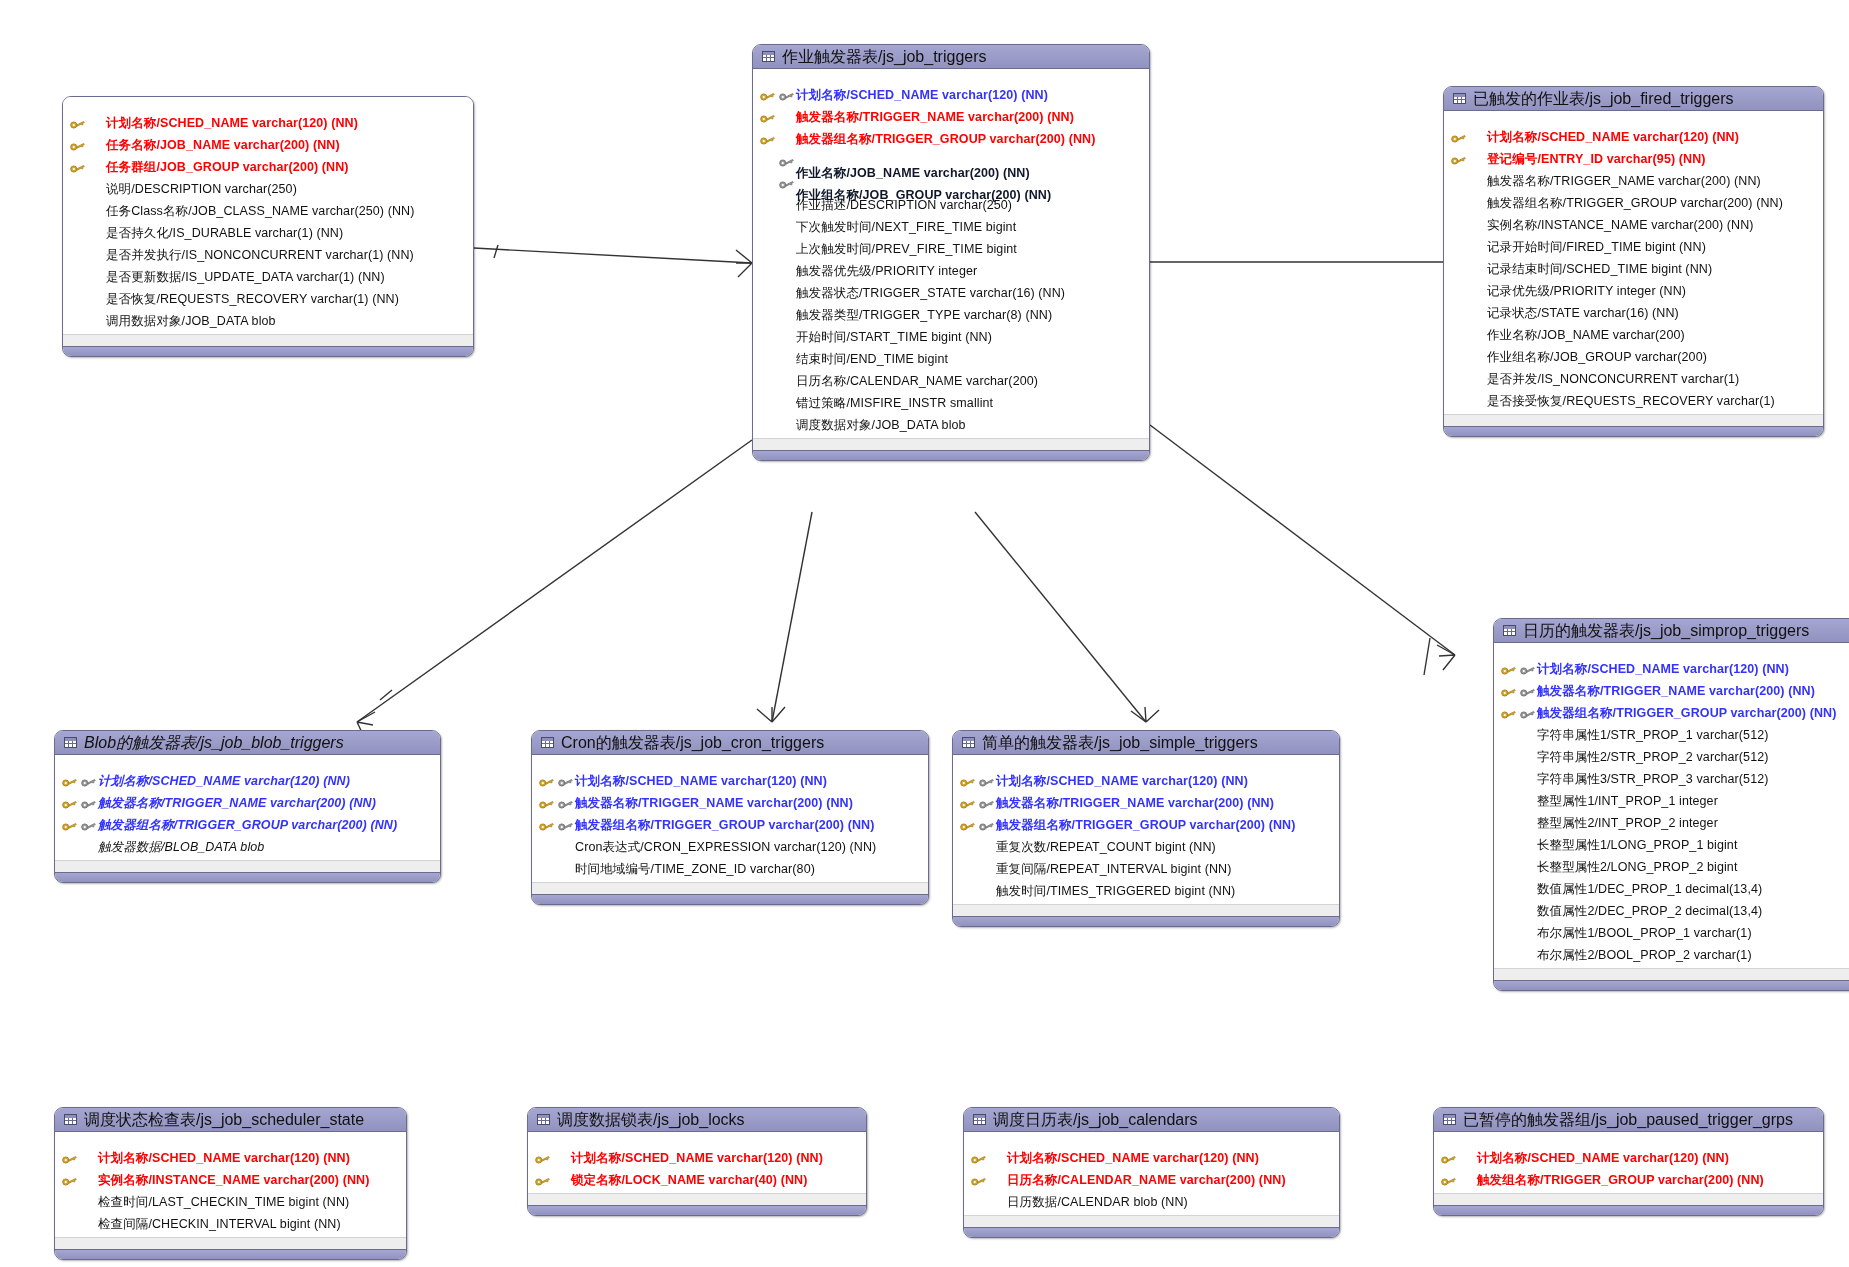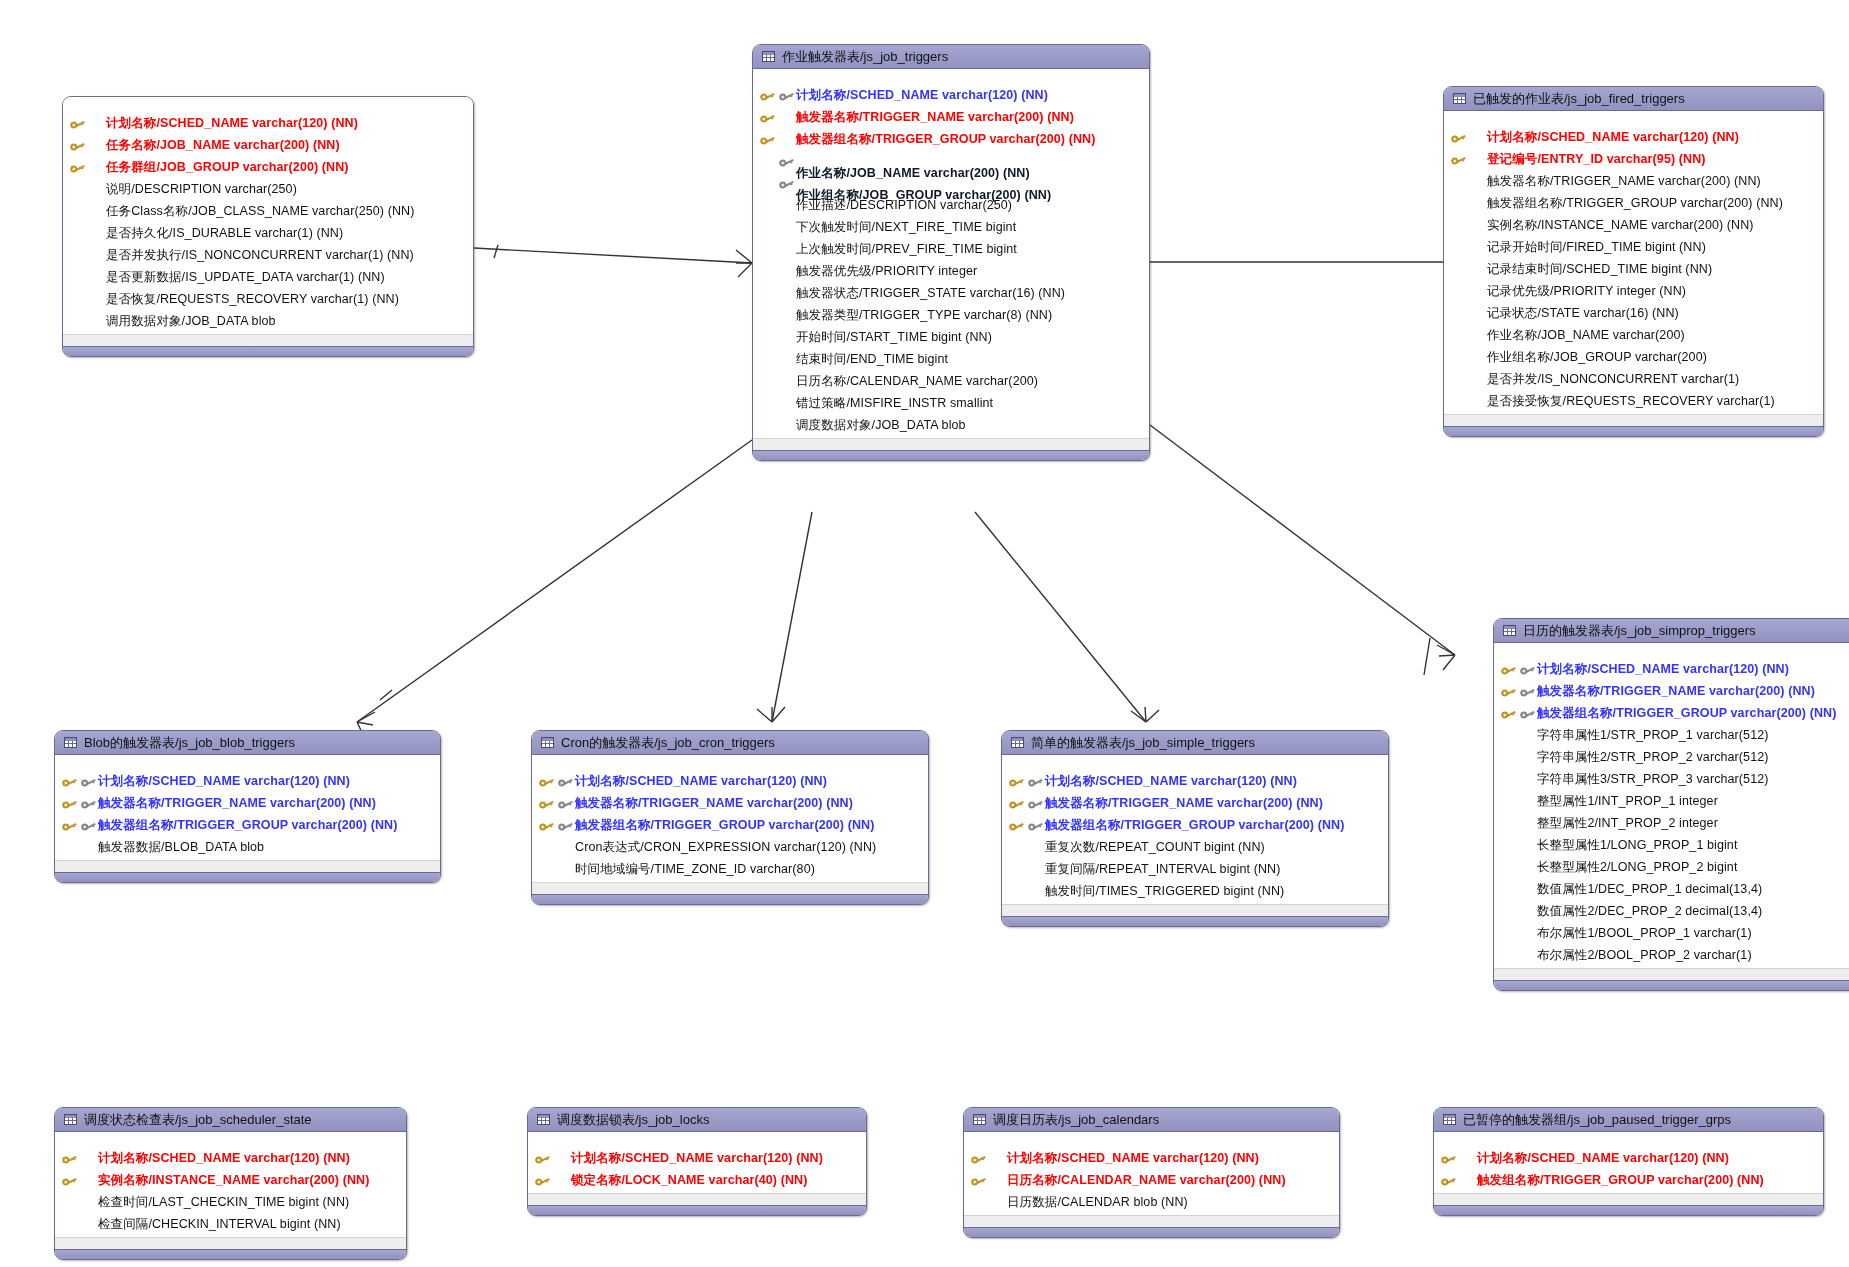--- a/index.html
+++ b/index.html
@@ -62,21 +62,21 @@
   .tbl-icon::after {
     content: "";
     position: absolute;
     left: 0; right: 0; top: 3px; bottom: 0;
     background:
       linear-gradient(to right, transparent 3px, #6a6a8c 3px, #6a6a8c 4px, transparent 4px),
       linear-gradient(to right, transparent 7px, #6a6a8c 7px, #6a6a8c 8px, transparent 8px),
       linear-gradient(to bottom, transparent 2px, #6a6a8c 2px, #6a6a8c 3px, transparent 3px);
   }
   .ent-title {
-    font-size: 13px;
+    font-size: 16px;
     color: #111111;
     white-space: nowrap;
     line-height: 15px;
   }
   .ent-body {
     background: #ffffff;
     padding: 15px 0 2px 0;
   }
   .ent-footer {
     height: 11px;
@@ -545,21 +545,21 @@
         </div>
         <div class="attr">
           <span class="keyslot"></span>
           <span class="keyslot"></span>
           <span class="attr-label c-dark">布尔属性2/BOOL_PROP_2 varchar(1)</span>
         </div>
       </div>
       <div class="ent-footer"></div>
       <div class="ent-foot2"></div>
     </div>
-    <div class="entity" style="left: 54px; top: 730px; width: 387px;">
+    <div class="entity" style="left: 54px; top: 730px; width: 387px; font-style: italic;">
       <div class="ent-header">
         <span class="tbl-icon"></span>
         <span class="ent-title">Blob的触发器表/js_job_blob_triggers</span>
       </div>
       <div class="ent-body">
         <div class="attr">
           <span class="keyslot">
             <span class="key"><svg viewBox="0 0 16 12" width="15" height="12" xmlns="http://www.w3.org/2000/svg">
                 <circle cx="4" cy="6" r="3.3" fill="#d4a72c" stroke="#a67c16" stroke-width="0.9"></circle>
                 <circle cx="4" cy="6" r="1.2" fill="#ffffff"></circle>
@@ -682,21 +682,21 @@
         </div>
         <div class="attr">
           <span class="keyslot"></span>
           <span class="keyslot"></span>
           <span class="attr-label c-dark">时间地域编号/TIME_ZONE_ID varchar(80)</span>
         </div>
       </div>
       <div class="ent-footer"></div>
       <div class="ent-foot2"></div>
     </div>
-    <div class="entity" style="left: 1001px; top: 730px; width: 388px;">
+    <div class="entity" style="left: 952px; top: 730px; width: 388px;">
       <div class="ent-header">
         <span class="tbl-icon"></span>
         <span class="ent-title">简单的触发器表/js_job_simple_triggers</span>
       </div>
       <div class="ent-body">
         <div class="attr">
           <span class="keyslot">
             <span class="key"><svg viewBox="0 0 16 12" width="15" height="12" xmlns="http://www.w3.org/2000/svg">
                 <circle cx="4" cy="6" r="3.3" fill="#d4a72c" stroke="#a67c16" stroke-width="0.9"></circle>
                 <circle cx="4" cy="6" r="1.2" fill="#ffffff"></circle>

